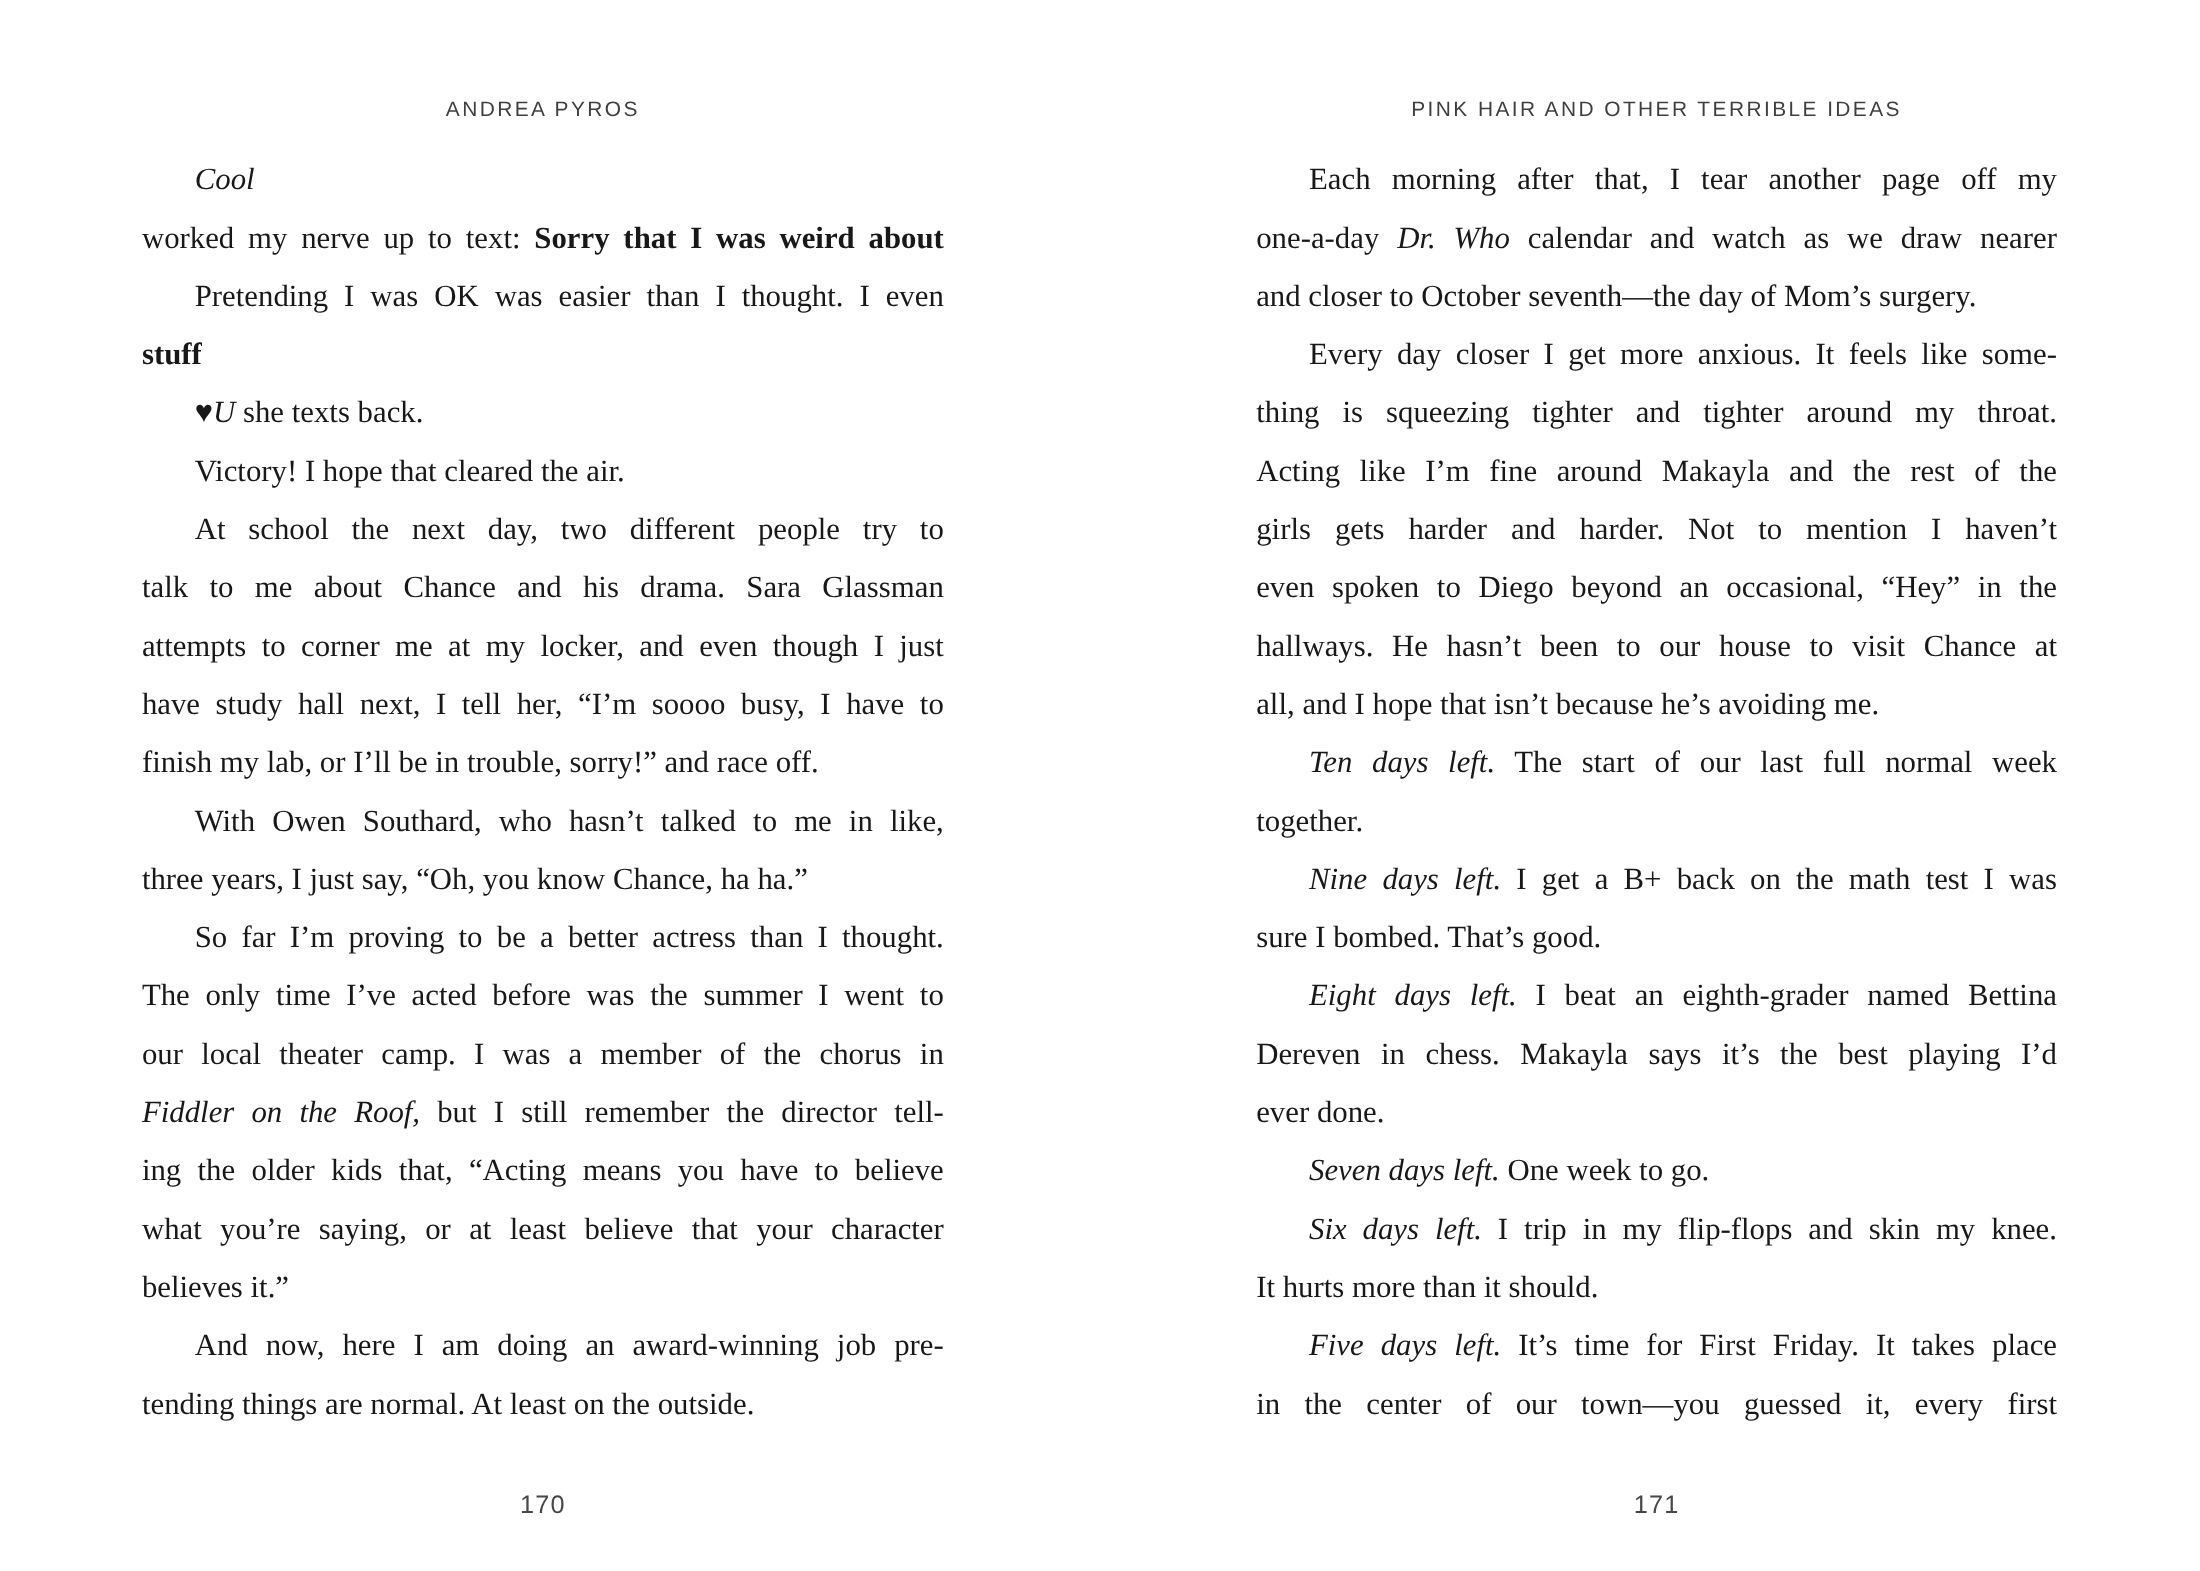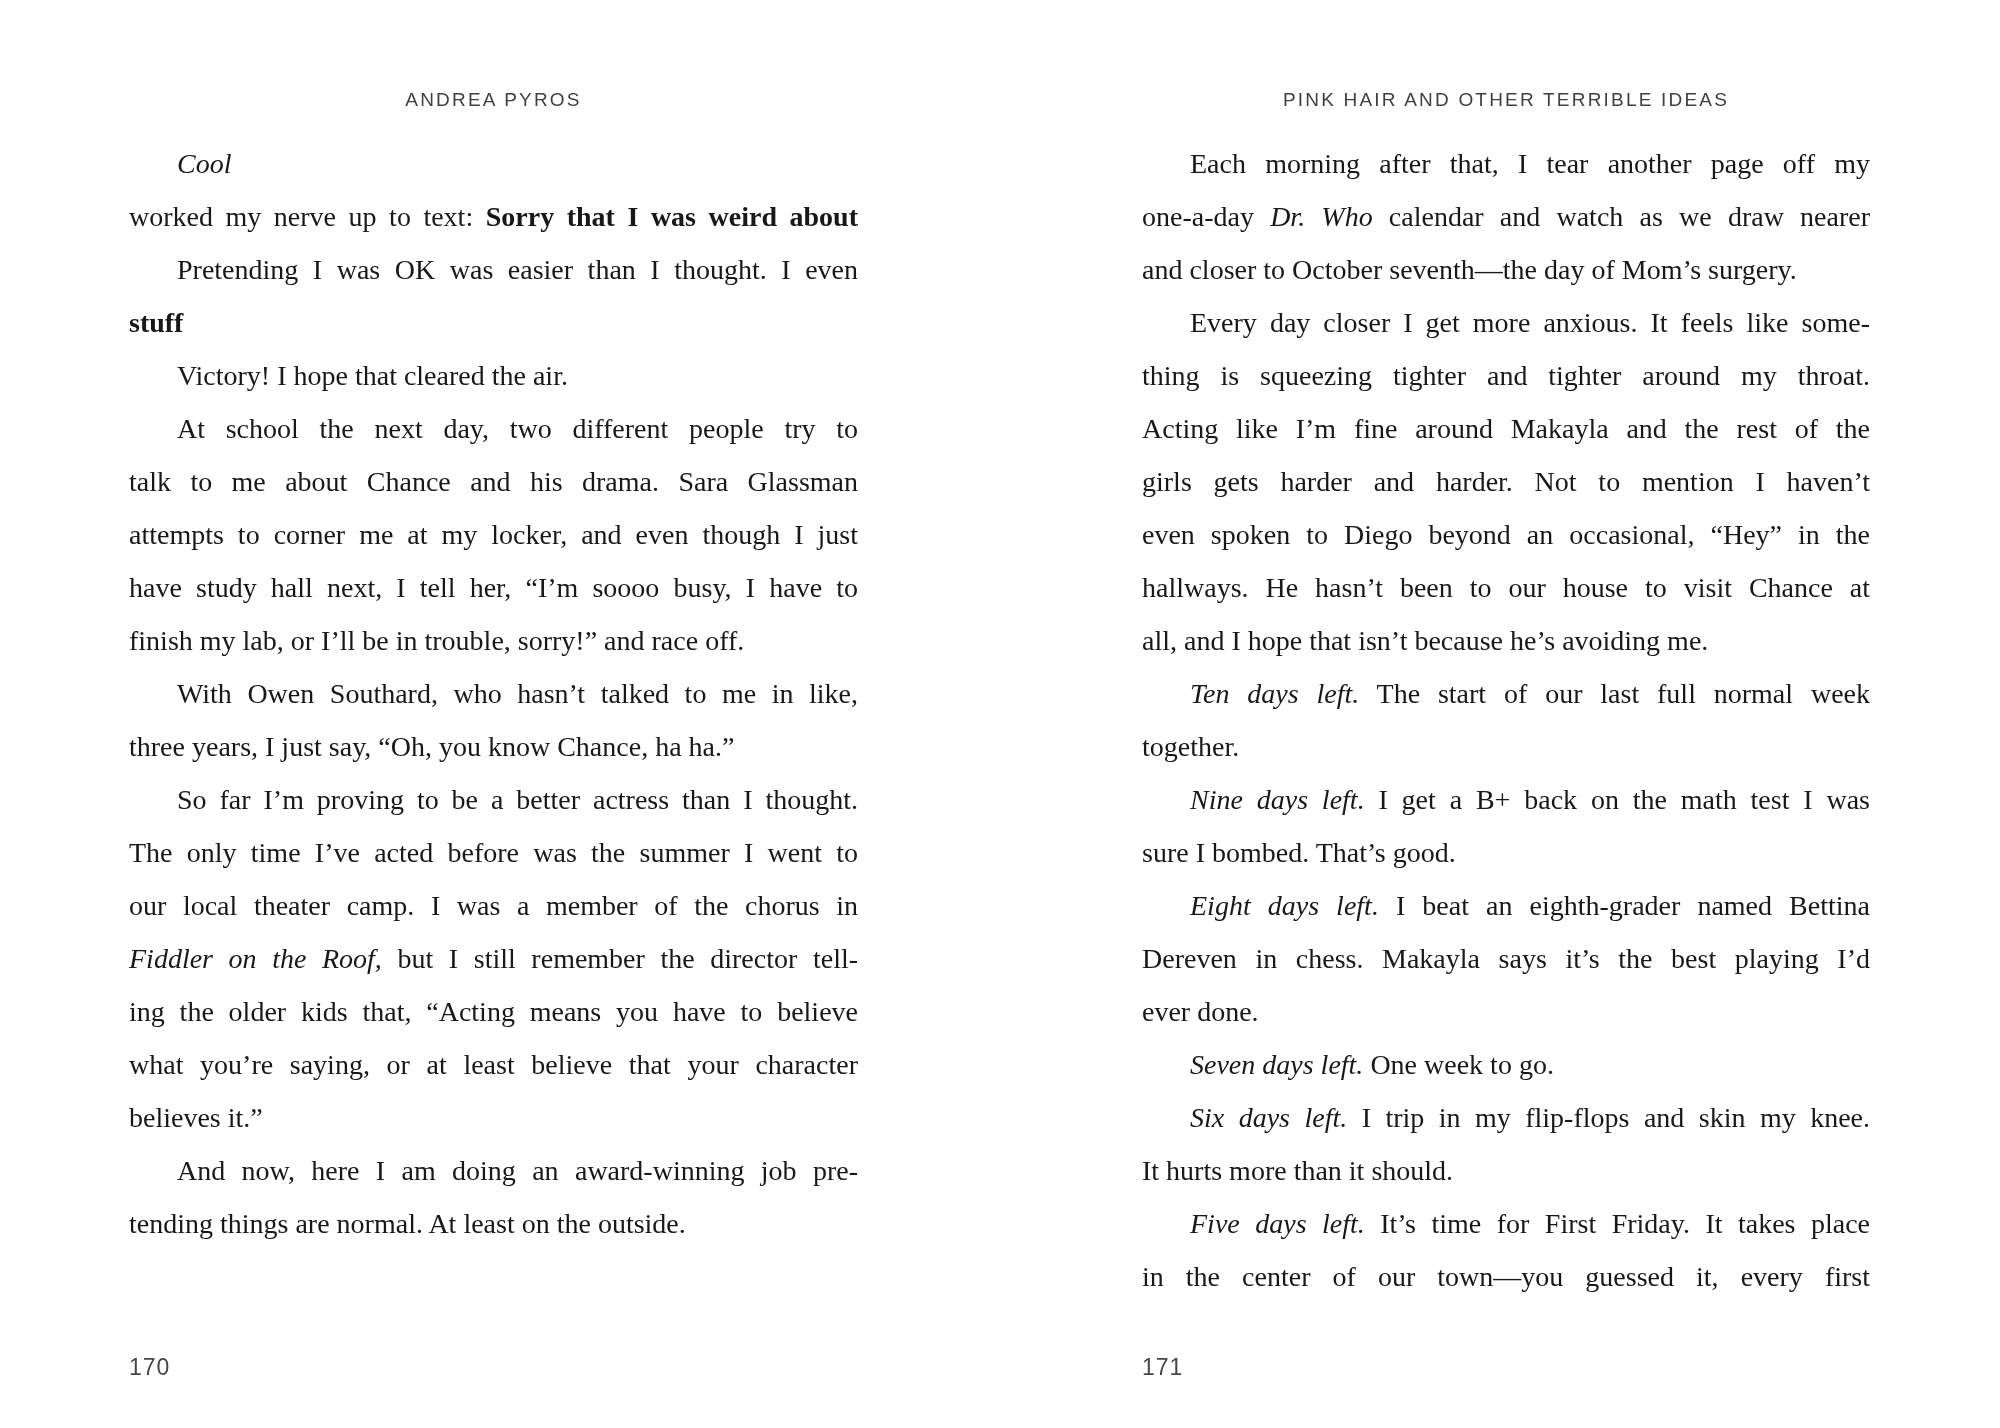--- a/index.html
+++ b/index.html
@@ -20,35 +20,36 @@
   .lines{
     position:absolute;top:137px;left:0;right:0;
     font-size:28px;line-height:53px;color:#181818;
   }
   .line{height:53px;text-align:left;}
   .line.just{text-align:justify;text-align-last:justify;}
   .line.ind{text-indent:48px;}
   .it{font-style:italic;margin-top:43px;}
   .bd{font-weight:bold;}
   .page-number{
-    position:absolute;top:1354px;left:0;right:0;
+    position:absolute;top:1354px;left:0;right:0;text-align:center;
     font-family:"Liberation Sans","DejaVu Sans",sans-serif;
     font-size:23px;letter-spacing:1px;color:#474747;
   }
 </style>
 </head>
 <body>
 
 <div class="page" id="left-page">
   <div class="running-header">ANDREA PYROS</div>
   <div class="lines" id="left-lines">
       <div class="line ind"><span class="it">Cool</span></div>
       <div class="line just"><span>worked my nerve up to text: </span><span class="bd">Sorry that I was weird about</span></div>
       <div class="line just ind"><span>Pretending I was OK was easier than I thought. I even</span></div>
       <div class="line"><span class="bd">stuff</span></div>
+      <div class="line ind"><span>♥</span><span class="it">U</span><span> she texts back.</span></div>
       <div class="line ind"><span>Victory! I hope that cleared the air.</span></div>
       <div class="line just ind"><span>At school the next day, two different people try to</span></div>
       <div class="line just"><span>talk to me about Chance and his drama. Sara Glassman</span></div>
       <div class="line just"><span>attempts to corner me at my locker, and even though I just</span></div>
       <div class="line just"><span>have study hall next, I tell her, “I’m soooo busy, I have to</span></div>
       <div class="line"><span>finish my lab, or I’ll be in trouble, sorry!” and race off.</span></div>
       <div class="line just ind"><span>With Owen Southard, who hasn’t talked to me in like,</span></div>
       <div class="line"><span>three years, I just say, “Oh, you know Chance, ha ha.”</span></div>
       <div class="line just ind"><span>So far I’m proving to be a better actress than I thought.</span></div>
       <div class="line just"><span>The only time I’ve acted before was the summer I went to</span></div>

